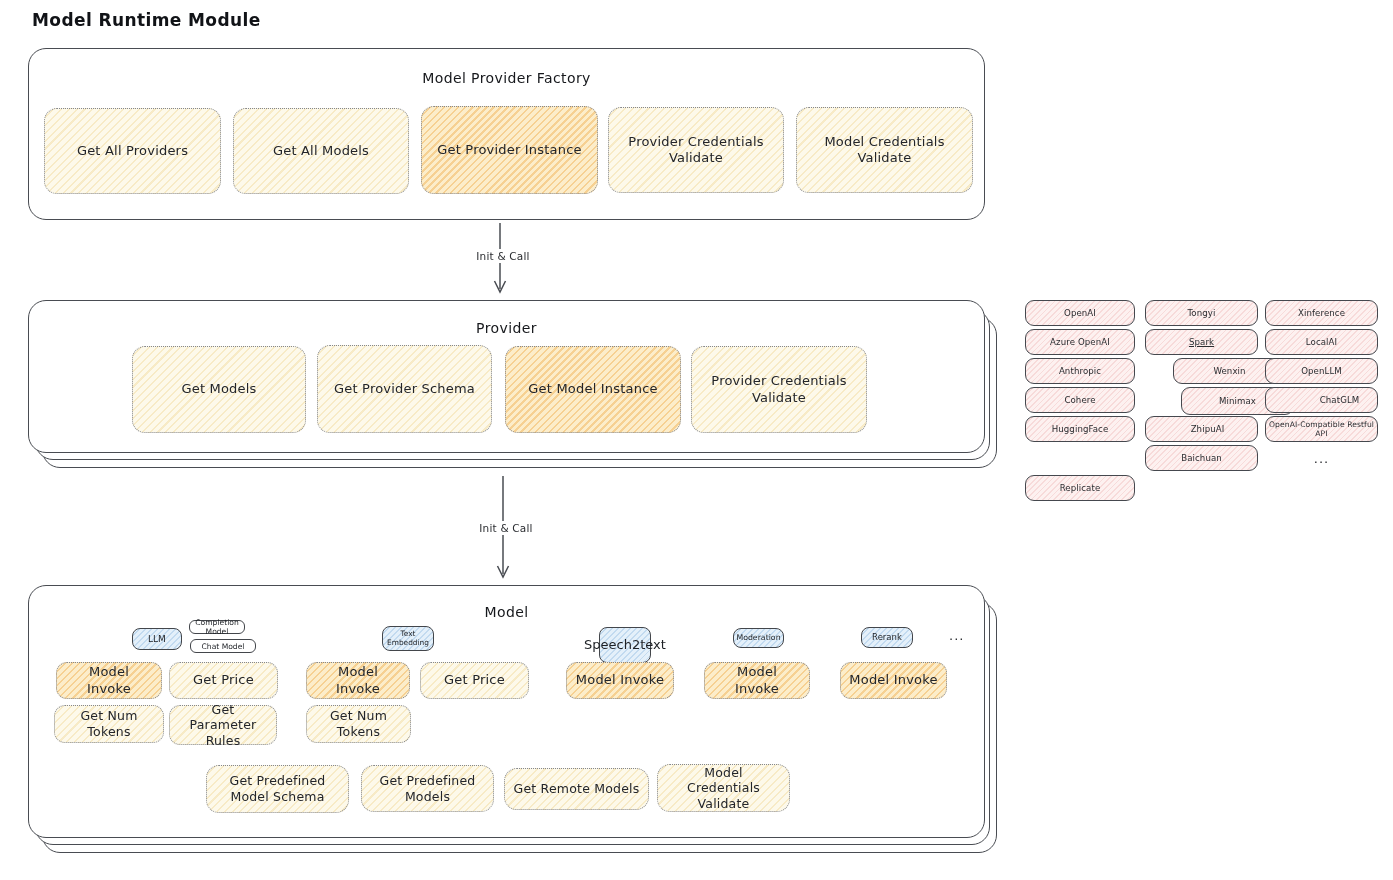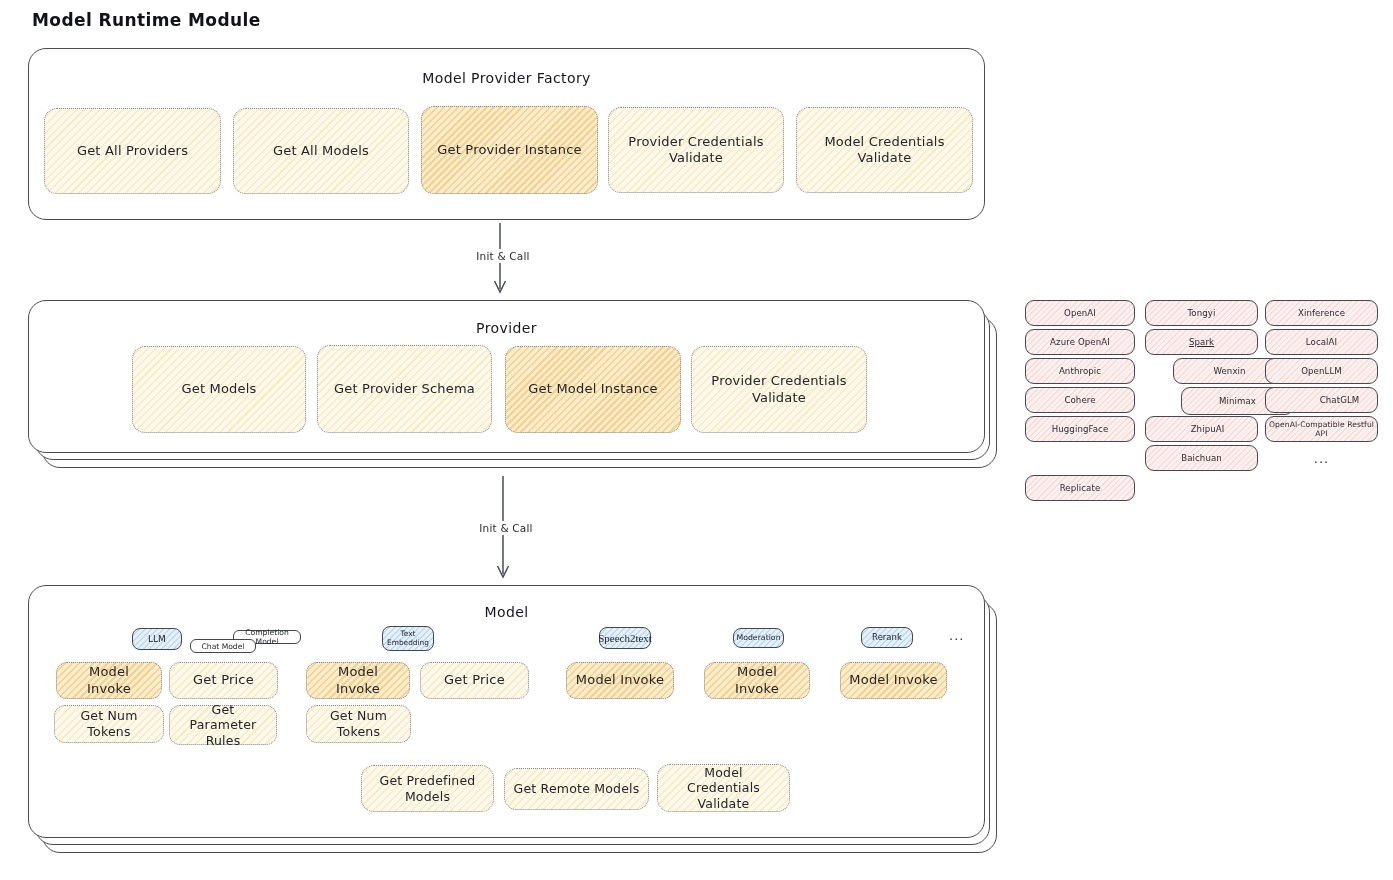--- a/index.html
+++ b/index.html
@@ -139,36 +139,37 @@
 <svg class="abs" style="left:495px;top:476px;" width="16" height="106">
   <line x1="8" y1="0" x2="8" y2="98" stroke="#494c52" stroke-width="1.5"></line>
   <path d="M2.5 90 L8 101 L13.5 90" fill="none" stroke="#494c52" stroke-width="1.5"></path>
 </svg>
 <div class="arrow-label" style="left:465px;top:521px;width:76px;">Init &amp; Call</div>
 
 <div class="sketch-box stack" style="left:28px;top:585px;width:957px;height:253px;">
   <div class="box-title" style="top:18px;">Model</div>
 
   <div class="tag-blue" style="left:103px;top:42px;width:50px;height:22px;font-size:9px;">LLM</div>
-  <div class="tag-white" style="left:160px;top:44px;width:68px;height:14px;margin-left:44px;">Completion Model</div>
+  <div class="tag-white" style="left:160px;top:34px;width:56px;height:14px;">Completion Model</div>
   <div class="tag-white" style="left:161px;top:53px;width:66px;height:14px;">Chat Model</div>
   <div class="tag-blue" style="left:353px;top:40px;width:52px;height:25px;font-size:7.4px;padding:1px 4px;">Text Embedding</div>
-  <div class="tag-blue" style="left:570px;top:41px;width:52px;height:22px;font-size:11px;font-family:Liberation Serif, serif;">Speech2text</div>
+  <div class="tag-blue" style="left:570px;top:41px;width:52px;height:36px;font-size:13px;">Speech2text</div>
   <div class="tag-blue" style="left:704px;top:42px;width:51px;height:20px;font-size:7.8px;">Moderation</div>
   <div class="tag-blue" style="left:832px;top:41px;width:52px;height:21px;font-size:8.5px;">Rerank</div>
   <div class="dots" style="left:920px;top:42px;">...</div>
 
   <div class="btn orange" style="left:27px;top:76px;width:106px;height:37px;border-radius:11px;">Model Invoke</div>
   <div class="btn yellow" style="left:140px;top:76px;width:109px;height:37px;border-radius:11px;">Get Price</div>
   <div class="btn orange" style="left:277px;top:76px;width:104px;height:37px;border-radius:11px;">Model Invoke</div>
   <div class="btn yellow" style="left:391px;top:76px;width:109px;height:37px;border-radius:11px;">Get Price</div>
   <div class="btn orange" style="left:537px;top:76px;width:108px;height:37px;border-radius:11px;">Model Invoke</div>
   <div class="btn orange" style="left:675px;top:76px;width:106px;height:37px;border-radius:11px;">Model Invoke</div>
   <div class="btn orange" style="left:811px;top:76px;width:107px;height:37px;border-radius:11px;">Model Invoke</div>
 
   <div class="btn yellow" style="left:25px;top:119px;width:110px;height:38px;border-radius:11px;font-size:12.5px;">Get Num Tokens</div>
   <div class="btn yellow" style="left:140px;top:119px;width:108px;height:40px;border-radius:11px;font-size:12.5px;">Get Parameter Rules</div>
   <div class="btn yellow" style="left:277px;top:119px;width:105px;height:38px;border-radius:11px;font-size:12.5px;">Get Num Tokens</div>
 
+  <div class="btn yellow" style="left:177px;top:179px;width:143px;height:48px;border-radius:13px;font-size:12.5px;">Get Predefined Model Schema</div>
   <div class="btn yellow" style="left:332px;top:179px;width:133px;height:47px;border-radius:13px;font-size:12.5px;">Get Predefined Models</div>
   <div class="btn yellow" style="left:475px;top:182px;width:145px;height:42px;border-radius:13px;font-size:12.5px;">Get Remote Models</div>
   <div class="btn yellow" style="left:628px;top:178px;width:133px;height:48px;border-radius:13px;font-size:12.5px;">Model Credentials Validate</div>
 </div>
 
 </body></html>

